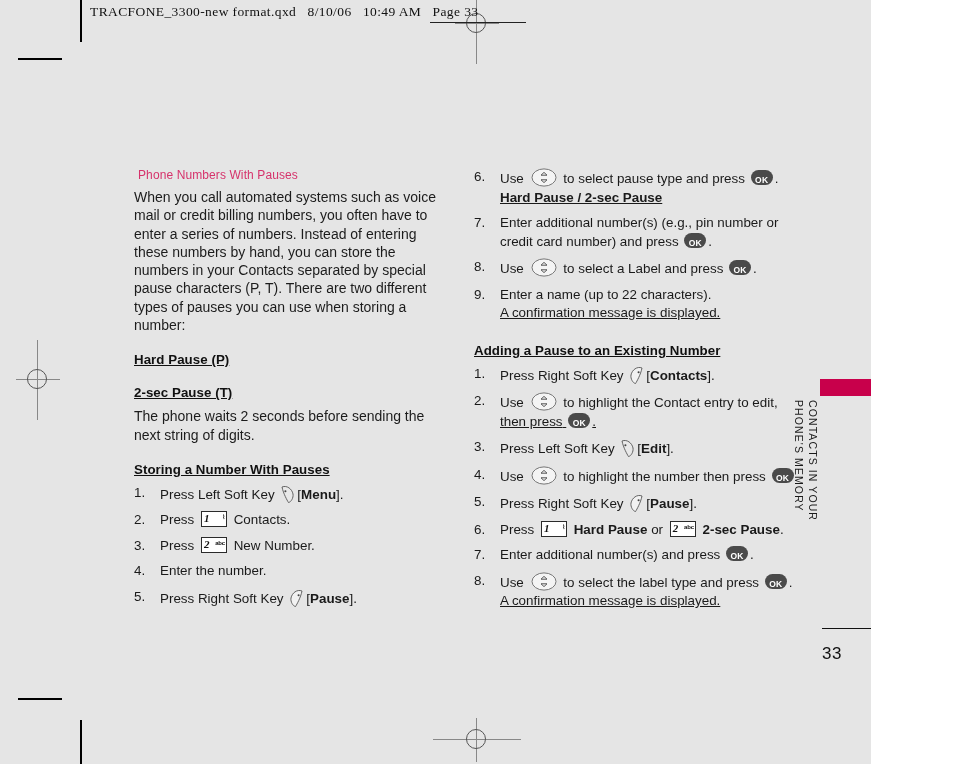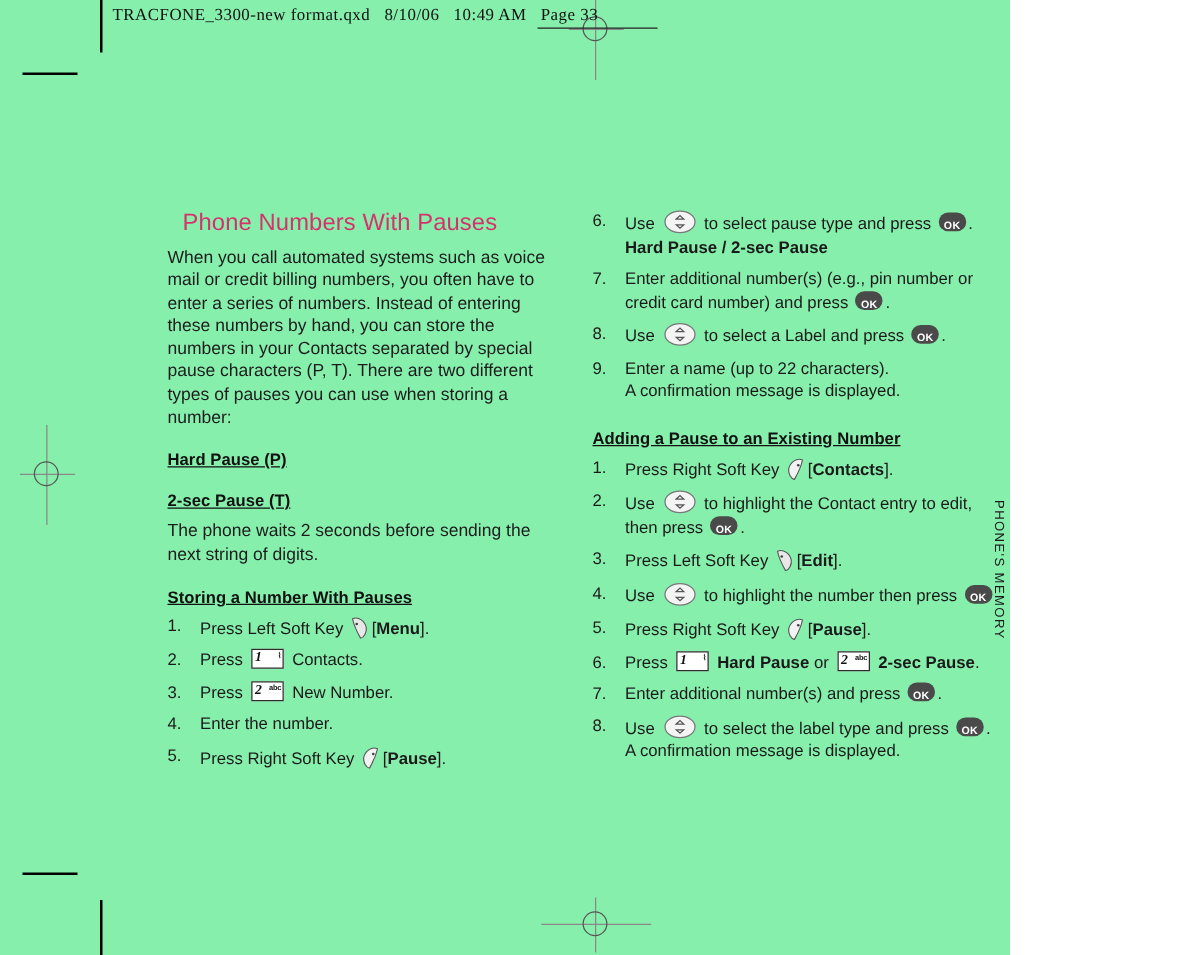--- a/index.html
+++ b/index.html
@@ -6,23 +6,23 @@
     margin: 0;
     padding: 0;
     background: #ffffff;
   }
   body {
     font-family: "Liberation Sans", sans-serif;
     color: #1a1a1a;
   }
   #page {
     position: relative;
-    width: 808px;
+    width: 871px;
     height: 764px;
-    background: #86efac;
+    background: #e5e5e5;
     overflow: hidden;
   }
 
   
   .crop-h {
     position: absolute;
     height: 0;
     border-top: 2px solid #000;
   }
   .crop-v {
@@ -80,22 +80,22 @@
 
   
   .col {
     position: absolute;
     top: 168px;
   }
   .col-left  { left: 134px; width: 318px; }
   .col-right { left: 474px; width: 330px; }
 
   h2.section-title {
-    margin: 0 0 6px 12px;
-    font-size: 19px;
+    margin: 0 0 6px 4px;
+    font-size: 12px;
     font-weight: 400;
     color: #D6326B;
     letter-spacing: 0.1px;
   }
   p.body-text {
     margin: 0;
     font-size: 14px;
     line-height: 18.3px;
     color: #1c1c1c;
   }
@@ -122,21 +122,21 @@
     padding-left: 26px;
     margin-bottom: 7px;
   }
   ol.steps > li .num {
     position: absolute;
     left: 0;
     top: 0;
     width: 20px;
     text-align: left;
   }
-  .sub-line { display: block; }
+  .sub-line { display: block; text-decoration: underline; }
   .bold { font-weight: bold; }
 
   
   .ico {
     display: inline-block;
     vertical-align: -4px;
     position: relative;
   }
 
   

